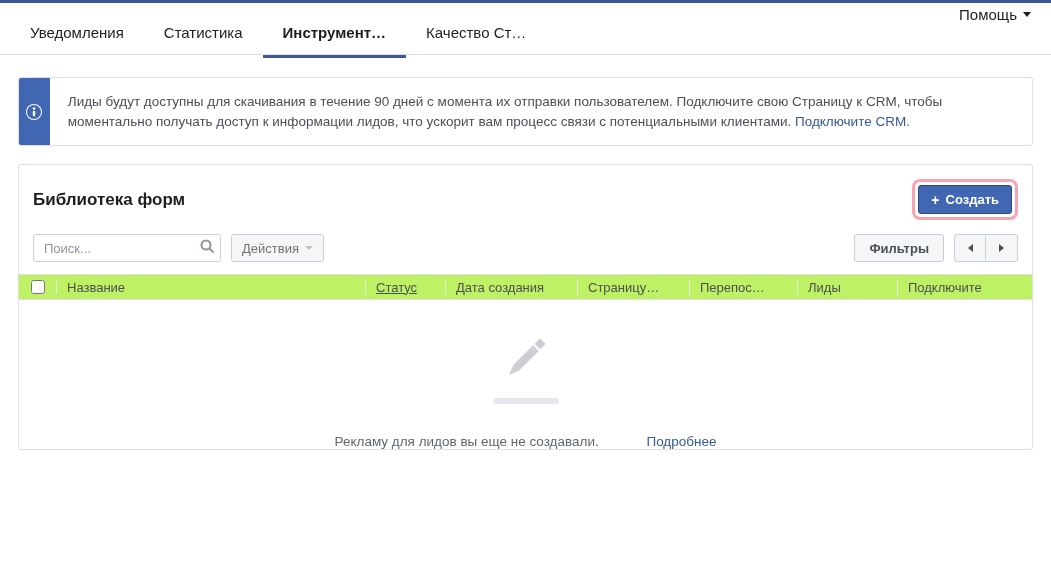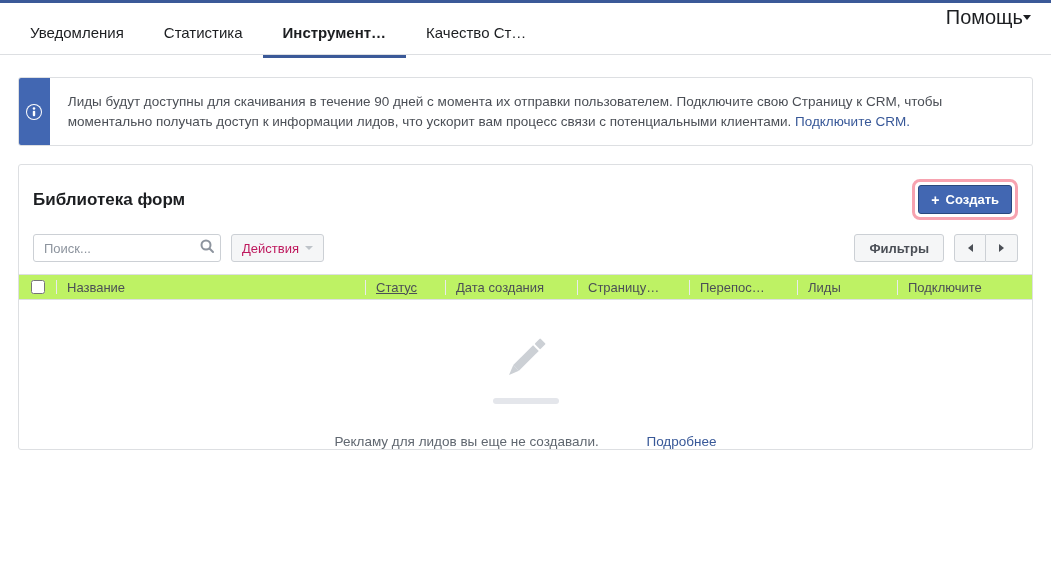--- a/index.html
+++ b/index.html
@@ -4,21 +4,21 @@
 <style>
   * { box-sizing: border-box; margin: 0; padding: 0; }
   html, body { width: 1051px; height: 578px; background: #fff; font-family: Helvetica, Arial, sans-serif; color: #1c1e21; }
   .topbar { height: 3px; background: #3b5998; }
   .nav { display: flex; align-items: flex-start; height: 52px; border-bottom: 1px solid #dddfe2; padding: 3px 10px; }
   .nav-tabs { display: flex; gap: 0; }
   .nav-tab { padding: 0 20px; height: 52px; display: flex; align-items: center; font-size: 15px; color: #1c1e21; cursor: pointer; position: relative; }
   .nav-tab.active { font-weight: 700; }
   .nav-tab.active::after { content: ""; position: absolute; left: 0; right: 0; bottom: 0; height: 3px; background: #3b5998; }
   .nav-spacer { flex: 1; }
-  .help { display: flex; align-items: center; font-size: 20px; cursor: pointer; padding-right: 10px; }
+  .help { display: flex; align-items: center; gap: 6px; font-size: 15px; cursor: pointer; padding-right: 10px; }
   .caret-down { width: 0; height: 0; border-left: 4px solid transparent; border-right: 4px solid transparent; border-top: 5px solid #1c1e21; display: inline-block; }
 
   .content { padding: 22px 18px 40px 18px; }
 
   .info-box { display: flex; border: 1px solid #dddfe2; border-radius: 3px; overflow: hidden; background: #fff; }
   .info-left { width: 56px; background: #4267b2; display: flex; align-items: center; justify-content: center; }
   .info-left svg { fill: #fff; }
   .info-body { padding: 14px 18px; font-size: 13.5px; line-height: 1.45; color: #4b4f56; }
   .info-link { color: #385898; cursor: pointer; }
 
@@ -28,21 +28,21 @@
   .create-btn-wrap { border: 3px solid #f7a3b0; border-radius: 8px; padding: 3px; }
   .create-btn { background: #4267b2; color: #fff; border: 1px solid #29487d; border-radius: 3px; font-size: 13px; font-weight: 700; padding: 6px 12px; display: flex; align-items: center; gap: 6px; cursor: pointer; }
   .plus { font-size: 14px; line-height: 1; }
 
   .toolbar { display: flex; align-items: center; padding: 4px 14px 12px 14px; gap: 10px; }
   .search-wrap { position: relative; width: 188px; }
   .search-input { width: 100%; height: 28px; border: 1px solid #ccd0d5; border-radius: 3px; padding: 0 30px 0 10px; font-size: 13px; color: #6d28d9; }
   .search-input::placeholder { color: #8d949e; }
   .search-icon { position: absolute; right: 6px; top: 50%; transform: translateY(-50%); }
   .search-icon svg { fill: #8d949e; }
-  .actions-btn { height: 28px; border: 1px solid #ccd0d5; background: #f5f6f7; border-radius: 3px; padding: 0 10px; font-size: 13px; color: #be185d; display: flex; align-items: center; gap: 6px; cursor: default; }
+  .actions-btn { height: 28px; border: 1px solid #ccd0d5; background: #f5f6f7; border-radius: 3px; padding: 0 10px; font-size: 13px; color: #737373; display: flex; align-items: center; gap: 6px; cursor: default; }
   .caret-small { width: 0; height: 0; border-left: 4px solid transparent; border-right: 4px solid transparent; border-top: 4px solid #bec3c9; }
   .toolbar-spacer { flex: 1; }
   .filters-btn { height: 28px; border: 1px solid #ccd0d5; background: #f5f6f7; border-radius: 3px; padding: 0 14px; font-size: 13px; font-weight: 700; color: #4b4f56; cursor: pointer; }
   .pager { display: flex; }
   .pager-btn { width: 32px; height: 28px; border: 1px solid #ccd0d5; background: #f5f6f7; display: flex; align-items: center; justify-content: center; cursor: pointer; }
   .pager-btn.left { border-radius: 3px 0 0 3px; }
   .pager-btn.right { border-radius: 0 3px 3px 0; border-left: none; }
   .arrow { width: 0; height: 0; }
   .arrow-left { border-top: 4px solid transparent; border-bottom: 4px solid transparent; border-right: 5px solid #4b4f56; }
   .arrow-right { border-top: 4px solid transparent; border-bottom: 4px solid transparent; border-left: 5px solid #4b4f56; }

